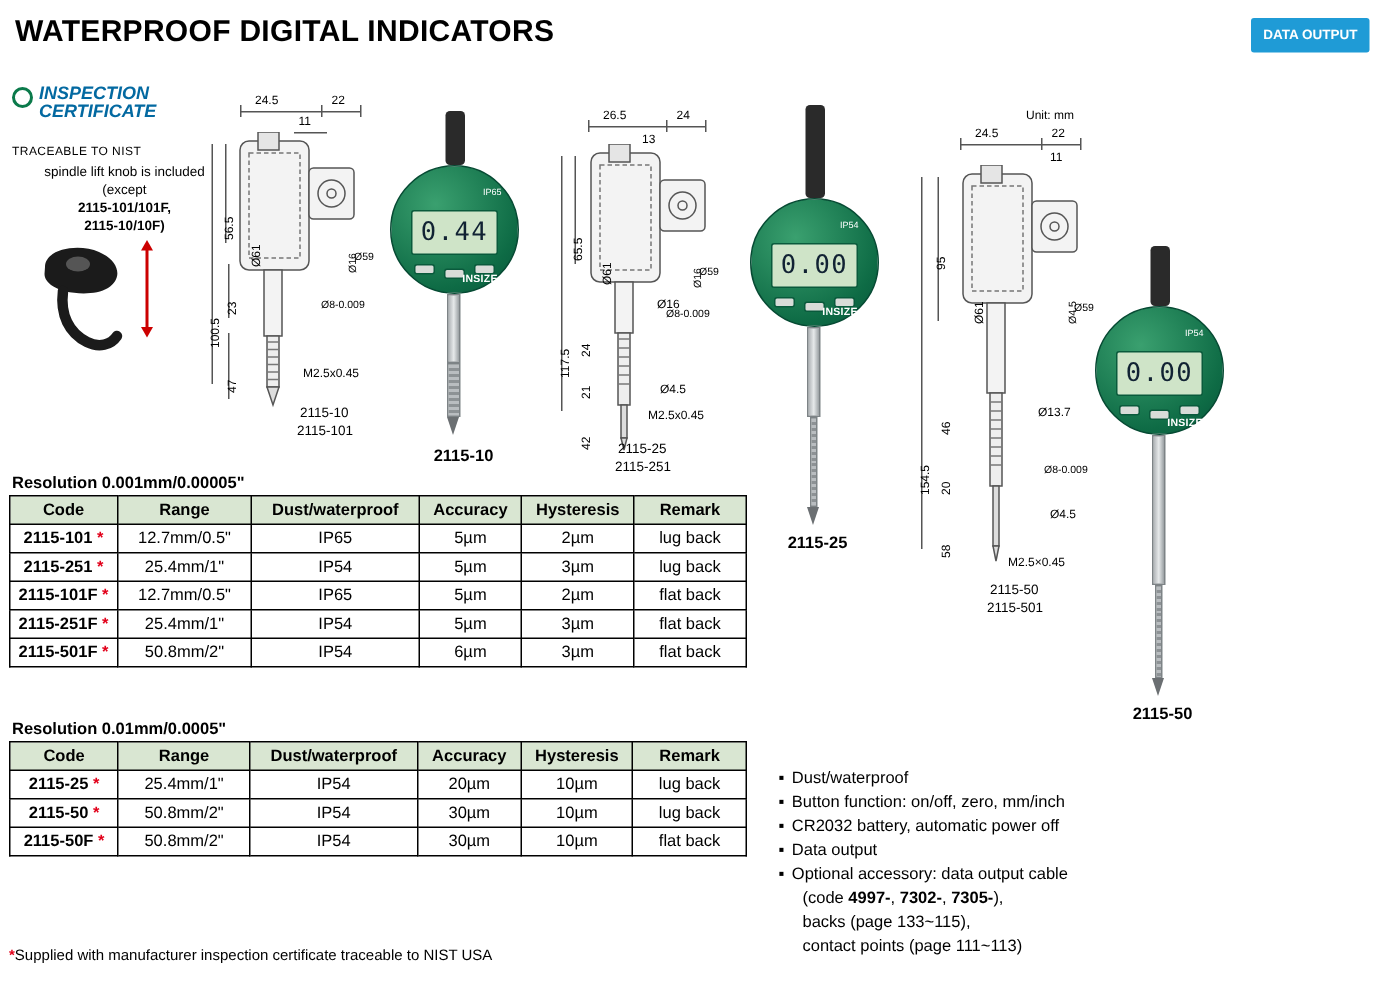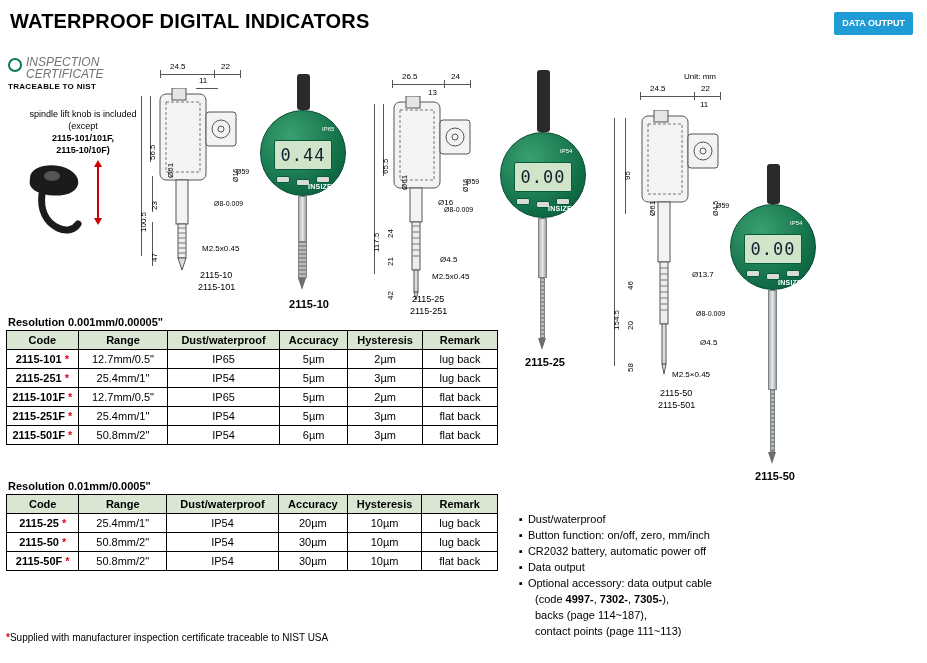--- a/index.html
+++ b/index.html
@@ -28,22 +28,22 @@
   }
   .badge.wide { background:#19a3dd; min-width:76px; padding:11px 8px; font-size:10px;}
 
   
   .cert { position:absolute; left:8px; top:56px; width:140px; }
   .cert-logo { display:flex; align-items:flex-start; }
   .cert-ring {
     width:14px; height:14px; border:2.5px solid #0b7a4b; border-radius:50%;
     margin-top:2px; margin-right:4px; flex:0 0 auto;
   }
-  .cert-text1 { color:#737373; font-style:italic; font-weight:normal; font-size:12px; line-height:12px;}
-  .cert-text2 { font-size:8px; font-weight:bold; letter-spacing:0.3px; margin-top:2px;}
+  .cert-text1 { color:#0369a1; font-style:italic; font-weight:bold; font-size:12px; line-height:12px;}
+  .cert-text2 { font-size:8px; font-weight:normal; letter-spacing:0.3px; margin-top:16px;}
   .knob-note {
     position:absolute; left:18px; top:108px; width:130px;
     font-size:9px; line-height:12px; text-align:center;
   }
   .knob-note b { font-weight:bold; }
   
   .knob-draw { position:absolute; left:22px; top:158px; width:115px; height:82px; }
   .arrow-up { position:absolute; left:72px; top:2px; width:0;height:0;
     border-left:4px solid transparent;border-right:4px solid transparent;border-bottom:7px solid #c00;}
   .arrow-line { position:absolute; left:75px; top:8px; width:2px; height:54px; background:#c00;}
@@ -459,18 +459,18 @@
   </div>
 
   <div class="bullets">
     <ul id="features-ul">
         <li>Dust/waterproof</li>
         <li>Button function: on/off, zero, mm/inch</li>
         <li>CR2032 battery, automatic power off</li>
         <li>Data output</li>
         <li>Optional accessory: data output cable</li>
         <li class="sub">(code <b>4997-</b>, <b>7302-</b>, <b>7305-</b>),</li>
-        <li class="sub">backs (page 114~187),</li>
+        <li class="sub">backs (page 133~115),</li>
         <li class="sub">contact points (page 111~113)</li>
       </ul>
   </div>
 
 </div>
 
 </body></html>

